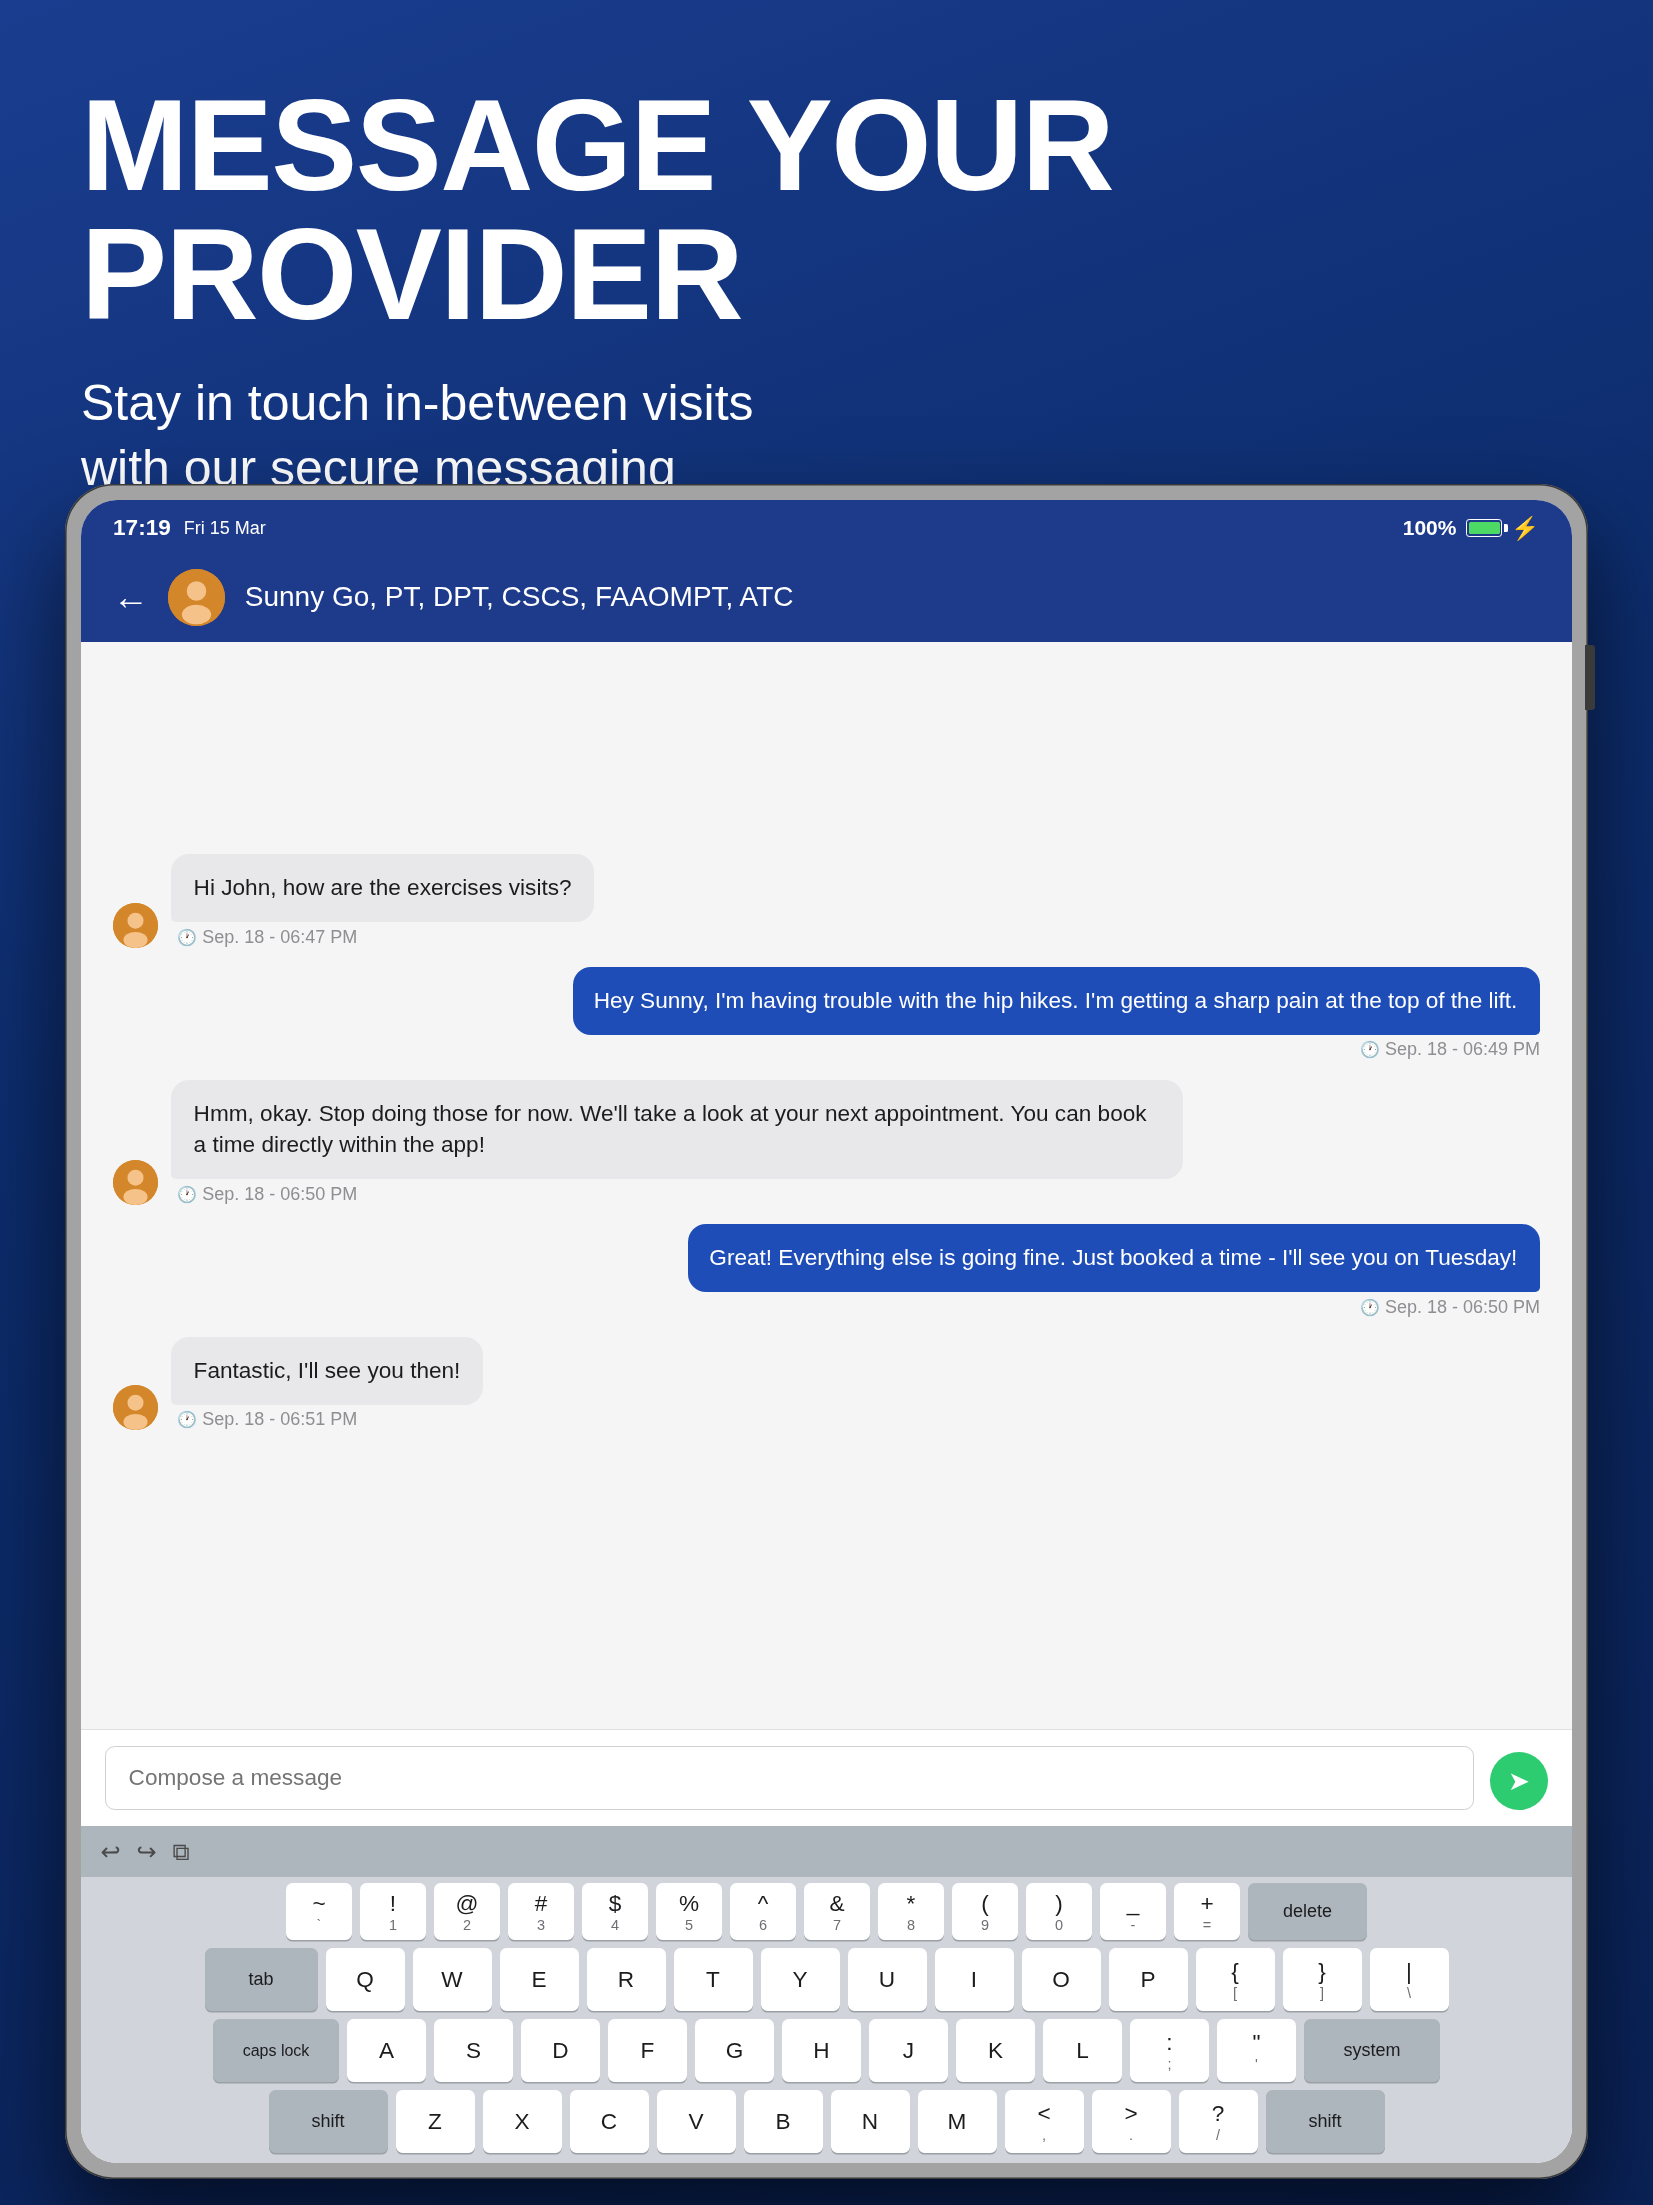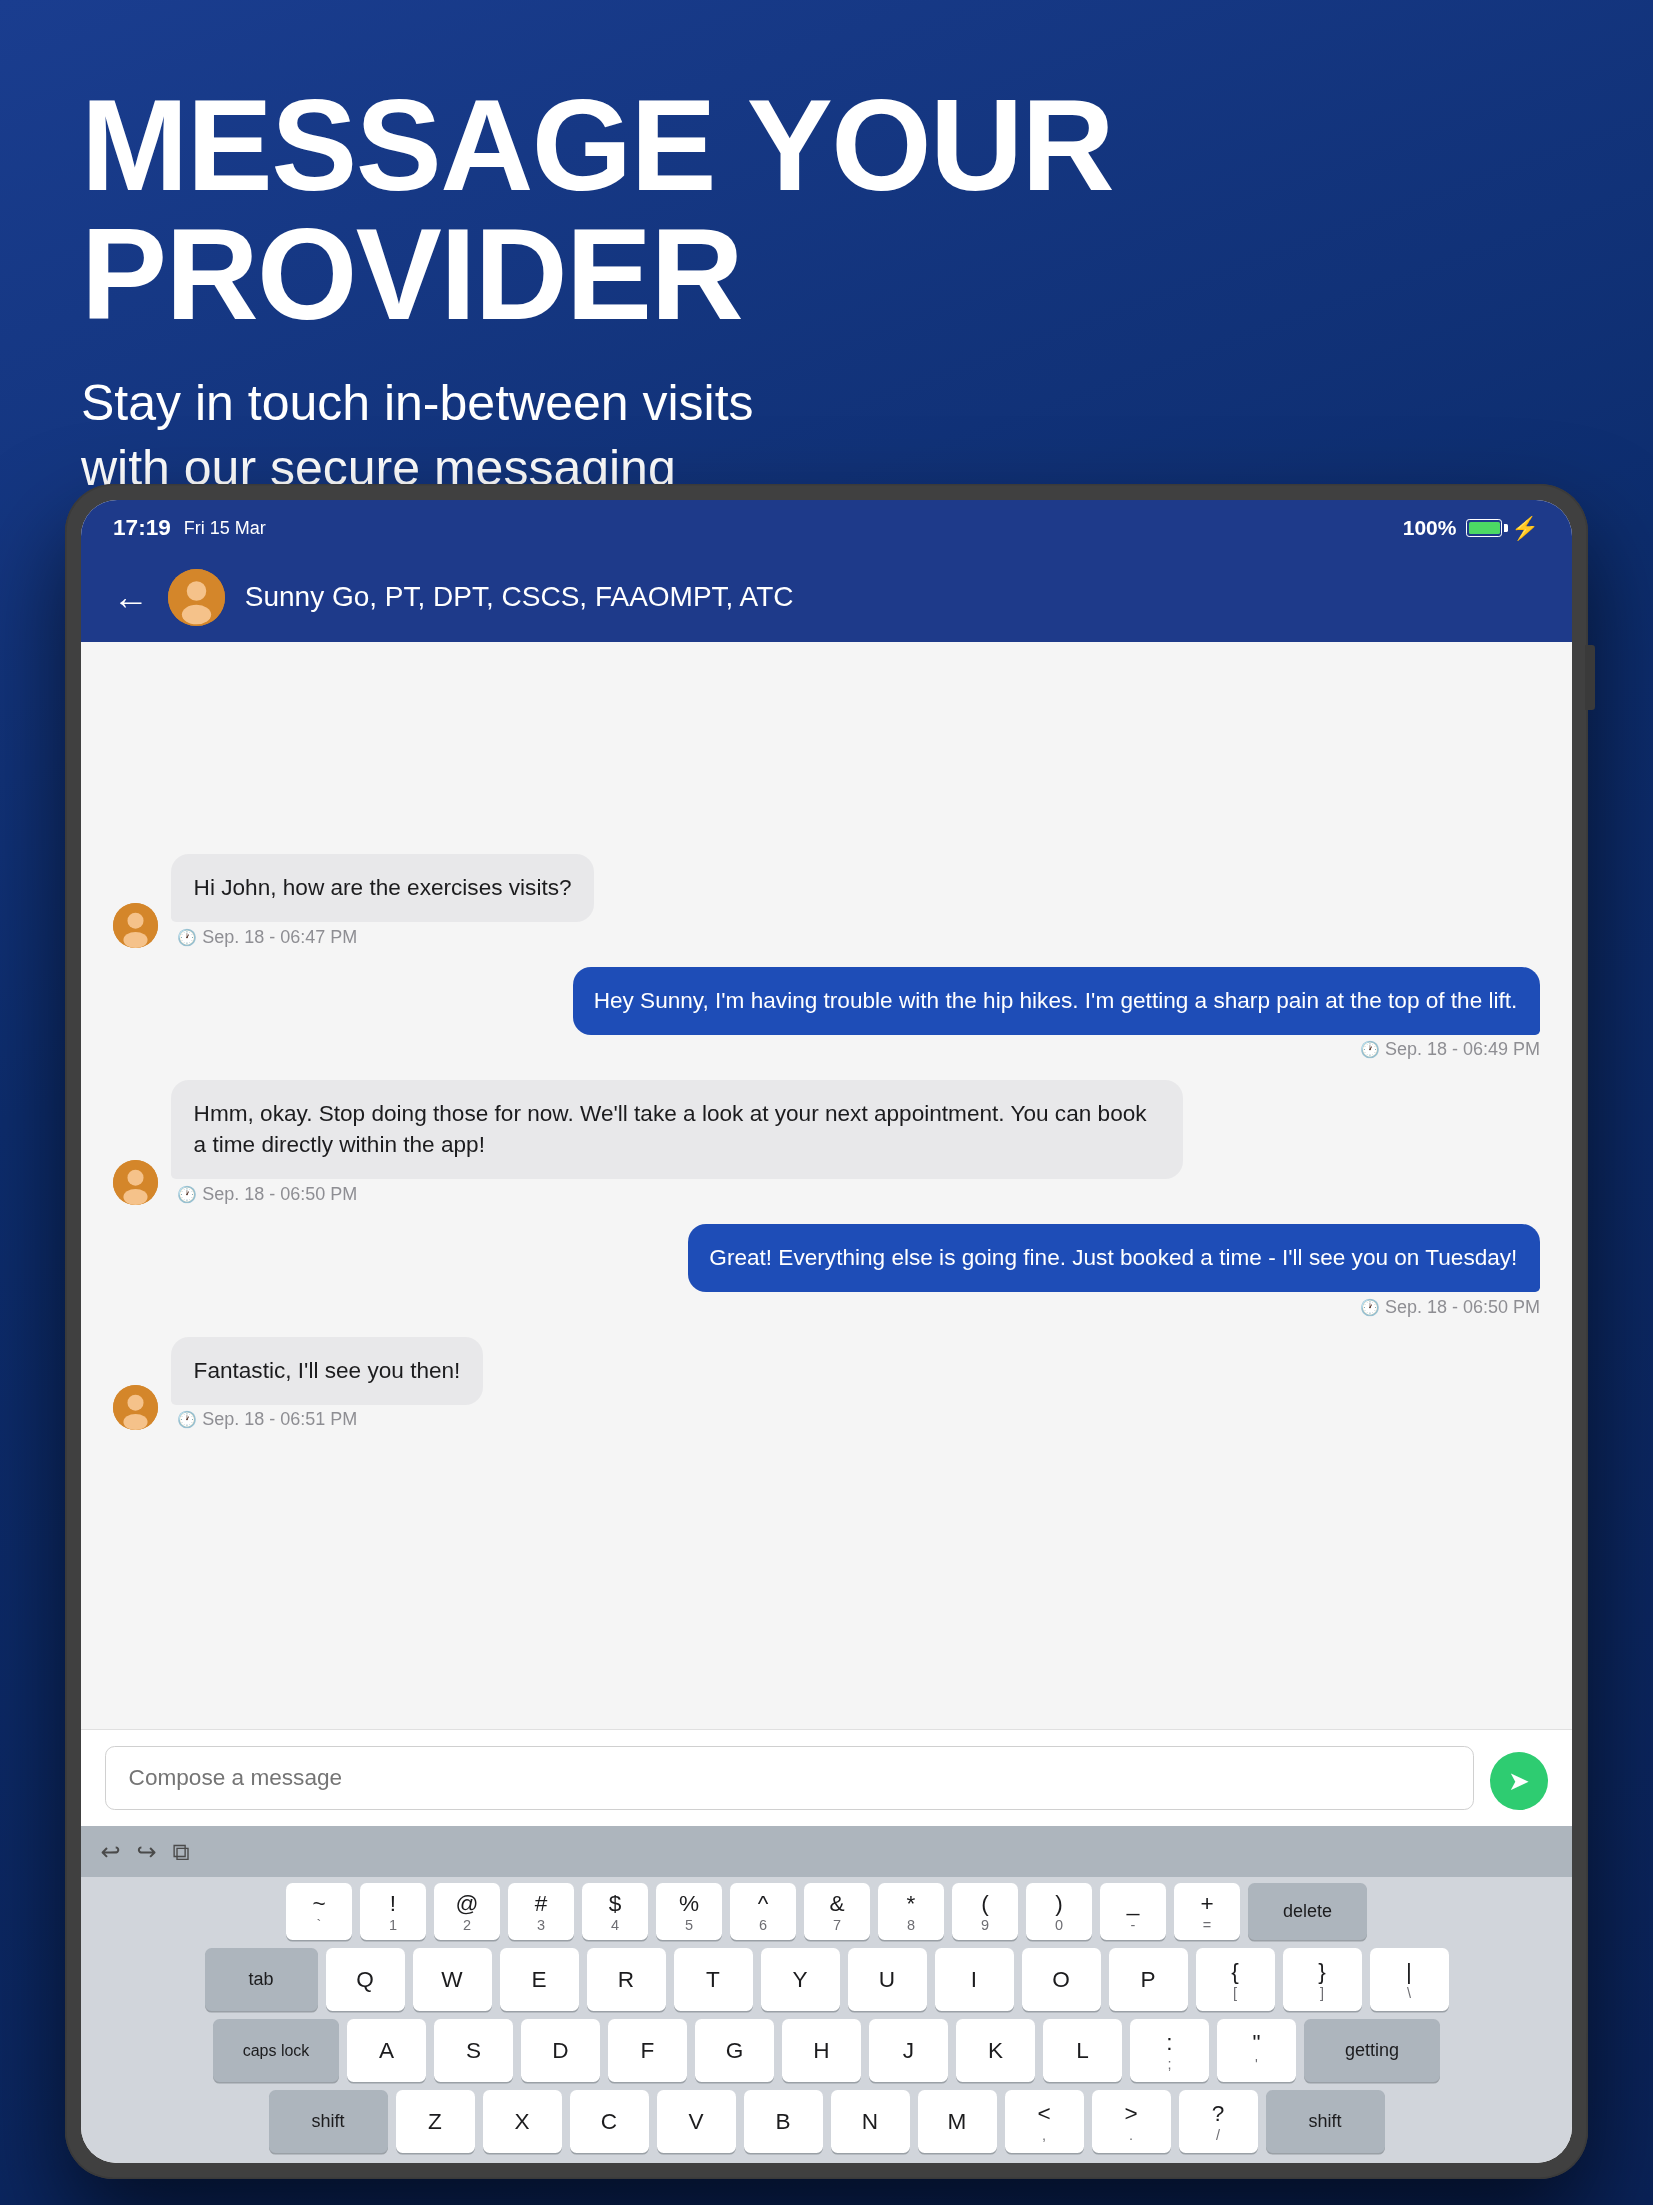--- a/index.html
+++ b/index.html
@@ -39,21 +39,21 @@
       position: absolute;
       top: 484px;
       left: 65px;
       right: 65px;
       bottom: 0;
     }
 
     .tablet {
       width: 100%;
       height: 1695px;
-      background: #404040;
+      background: #a3a3a3;
       border-radius: 48px;
       padding: 16px;
       box-shadow: 0 48px 97px rgba(0,0,0,0.6), inset 0 0 0 1.6px #3a3a3a;
       position: relative;
     }
 
     .tablet-screen {
       width: 100%;
       height: 100%;
       background: #ffffff;
@@ -696,21 +696,21 @@
               </div>
             <div class="kbd-key letter-key">
                 <span class="kbd-key-main">:</span>
                 <span class="kbd-key-sub">;</span>
               </div>
             <div class="kbd-key letter-key">
                 <span class="kbd-key-main">"</span>
                 <span class="kbd-key-sub">'</span>
               </div>
             <div class="kbd-key return-key special">
-                <span class="kbd-key-main" style="font-size:18px;">getting</span>
+                <span class="kbd-key-main" style="font-size:18px;">system</span>
               </div>
           </div>
 
           <div class="kbd-row">
             <div class="kbd-key shift-key special">
                 <span class="kbd-key-main" style="font-size:18px;">shift</span>
               </div>
             <div class="kbd-key letter-key">
                 <span class="kbd-key-main">Z</span>
               </div>

